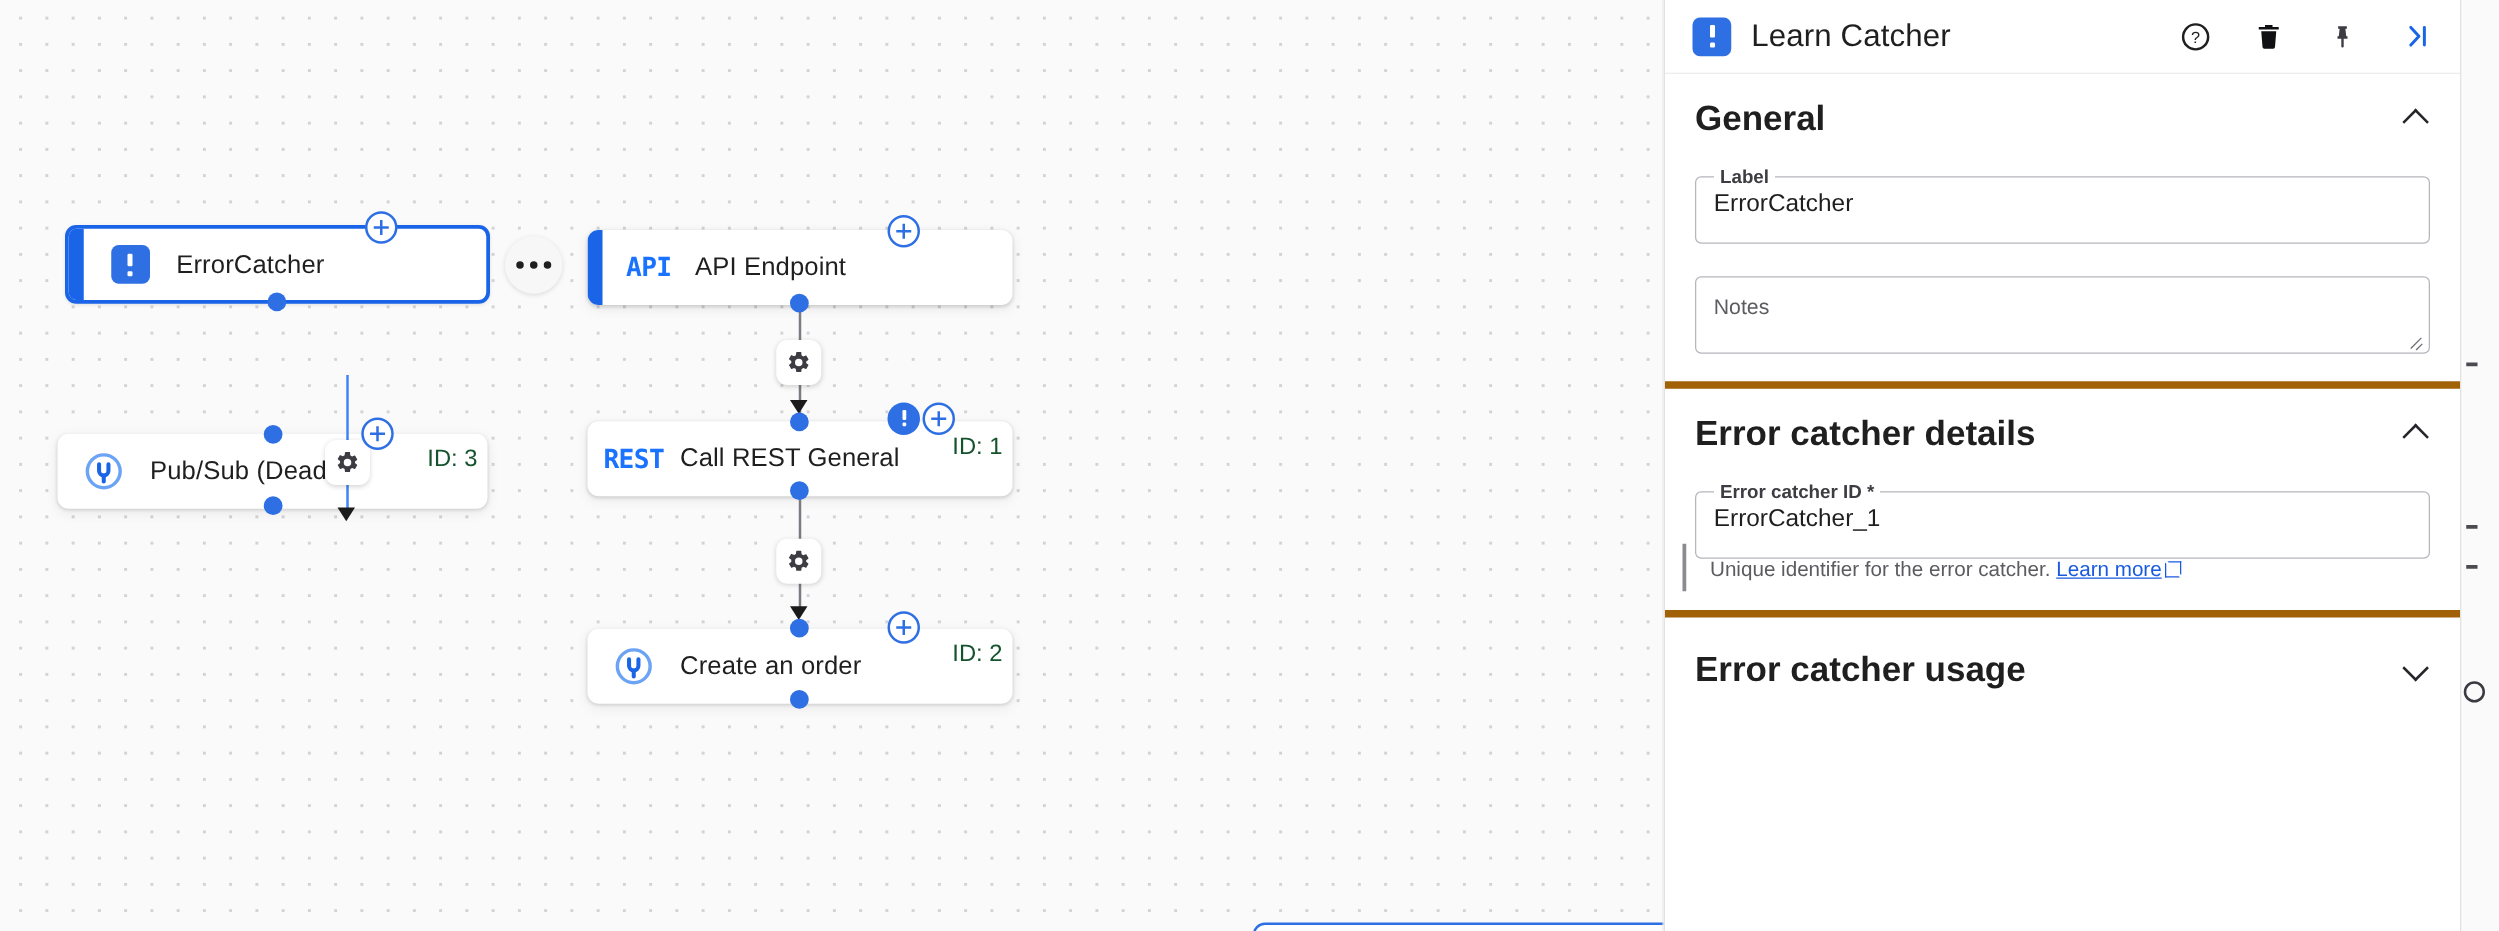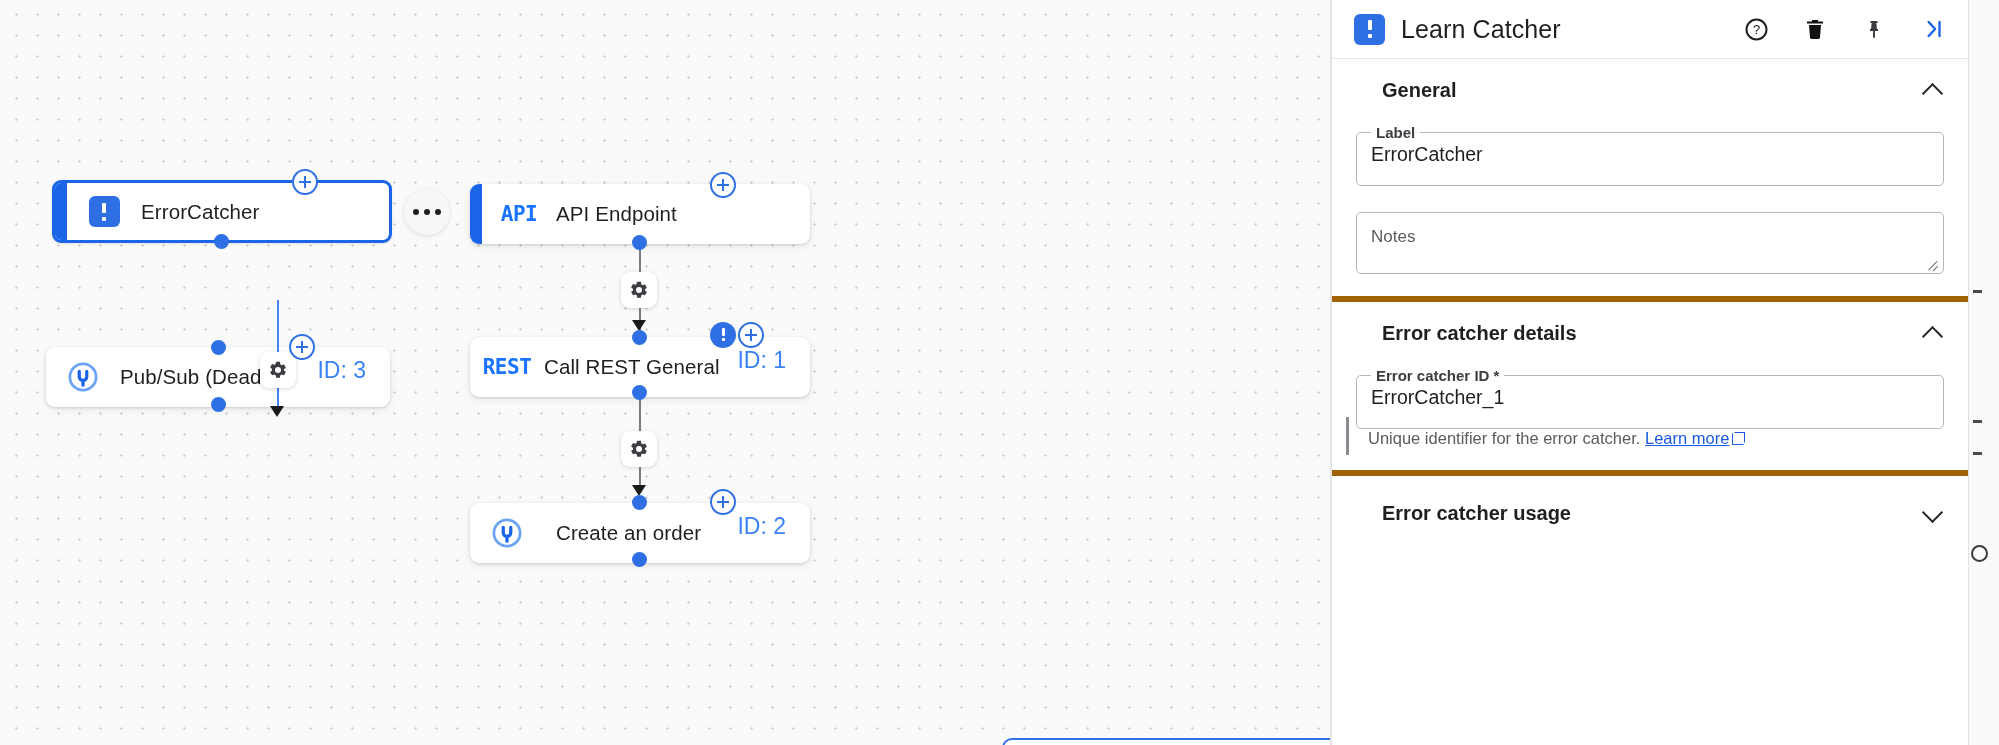--- a/index.html
+++ b/index.html
@@ -37,22 +37,22 @@
     box-shadow: 0 1px 3px rgba(0,0,0,.10);
   }
   .accent-bar { width: 12px; align-self: stretch; background:#1a64e8; flex:none; }
   .node-icon-wrap {
     width: 74px; flex: none; display:flex; align-items:center; justify-content:center;text-align:right;
   }
   .node-label {
     font-size: 20.5px; color:#1f1f1f; letter-spacing:.1px; white-space:nowrap;
   }
   .node-id {
-    position:absolute; top:10px; right:24px;
-    font-size: 23px; color:#3b82f6;
+    position:absolute; top:10px; right:8px;
+    font-size: 19px; color:#14532d;
   }
 
   
   .ec-icon {
     width: 31px; height: 31px; border-radius: 6px; background:#2f6fe4;
     display:flex; align-items:center; justify-content:center;
   }
   .ec-icon .bang { width:4px; height:18px; position:relative; }
   .ec-icon .bang:before{content:"";position:absolute;top:0;left:0;width:4px;height:10px;background:#fff;border-radius:1px;}
   .ec-icon .bang:after{content:"";position:absolute;bottom:0;left:0;width:4px;height:4px;background:#fff;border-radius:1px;}
@@ -109,21 +109,21 @@
   }
   .panel-title{ font-size:25px; color:#1f1f1f; letter-spacing:.1px; flex:1; }
   .hdr-icons{ display:flex; align-items:center; gap:33px; }
   .hdr-btn{ width:26px;height:26px;display:flex;align-items:center;justify-content:center;cursor:pointer;}
 
   .panel-body{ flex:1; overflow:hidden; }
 
   .section{ border-top:6px solid #a16207; padding: 20px 24px 22px 24px; }
   .section:first-child{ border-top:1px solid #e8e8eb; }
   .section-head{ display:flex; align-items:center; justify-content:space-between; cursor:pointer;}
-  .section-title{ font-size:20px; font-weight:bold; color:#1f1f1f;margin-left:26px; }
+  .section-title{ font-size:28px; font-weight:bold; color:#1f1f1f; }
   .chev{ width:22px;height:22px;position:relative; }
   .chev:before{
     content:""; position:absolute; left:3px; top:6px; width:13px;height:13px;
     border-left:2.6px solid #25252a; border-top:2.6px solid #25252a;
   }
   .chev.up:before{ transform:rotate(45deg); }
   .chev.down:before{ transform:rotate(225deg); top:2px;}
 
   
   .field{ position:relative; margin-top:22px; }
@@ -259,21 +259,21 @@
     <div class="port" style="left:632px; top:385px;"></div>
 
     <div class="edge-line grey" style="left:639px; top:392px; height:100px;"></div>
     <div class="arrow grey" style="left:632px; top:485px;"></div>
     <div class="gear-btn" style="left:621px; top:431px;">
       <svg width="20" height="20" viewBox="0 0 24 24" fill="#3c3c42">
         <path d="M19.14 12.94a7.5 7.5 0 0 0 .05-.94 7.5 7.5 0 0 0-.05-.94l2.03-1.58a.49.49 0 0 0 .12-.62l-1.92-3.32a.49.49 0 0 0-.59-.22l-2.39.96a7.3 7.3 0 0 0-1.62-.94l-.36-2.54A.48.48 0 0 0 13.93 2h-3.86a.48.48 0 0 0-.48.4l-.36 2.54c-.59.24-1.13.56-1.62.94l-2.39-.96a.49.49 0 0 0-.59.22L2.71 8.46a.48.48 0 0 0 .12.62l2.03 1.58a7.93 7.93 0 0 0 0 1.88l-2.03 1.58a.49.49 0 0 0-.12.62l1.92 3.32c.12.21.37.29.59.22l2.39-.96c.5.38 1.03.7 1.62.94l.36 2.54c.04.23.24.4.48.4h3.86c.24 0 .44-.17.48-.4l.36-2.54c.59-.24 1.12-.56 1.62-.94l2.39.96c.22.08.47 0 .59-.22l1.92-3.32a.49.49 0 0 0-.12-.62l-2.03-1.58zM12 15.6A3.6 3.6 0 1 1 12 8.4a3.6 3.6 0 0 1 0 7.2z"></path>
       </svg>
     </div>
 
-    <div class="node" style="left:470px; top:503px; width:340px; height:60px;gap:12px;">
+    <div class="node" style="left:470px; top:503px; width:340px; height:60px;">
       <div class="node-icon-wrap">
         <svg width="30" height="30" viewBox="0 0 24 24">
           <circle cx="12" cy="12" r="10.5" fill="none" stroke="#6ba3f5" stroke-width="2.2"></circle>
           <path d="M9 7.5v4.2a3 3 0 0 0 6 0V7.5" fill="none" stroke="#1a64e8" stroke-width="2.6" stroke-linecap="round"></path>
           <path d="M12 14.8V18.5" fill="none" stroke="#1a64e8" stroke-width="2.6" stroke-linecap="round"></path>
         </svg>
       </div>
       <span class="node-label">Create an order</span>
       <span class="node-id">ID: 2</span>
     </div>

